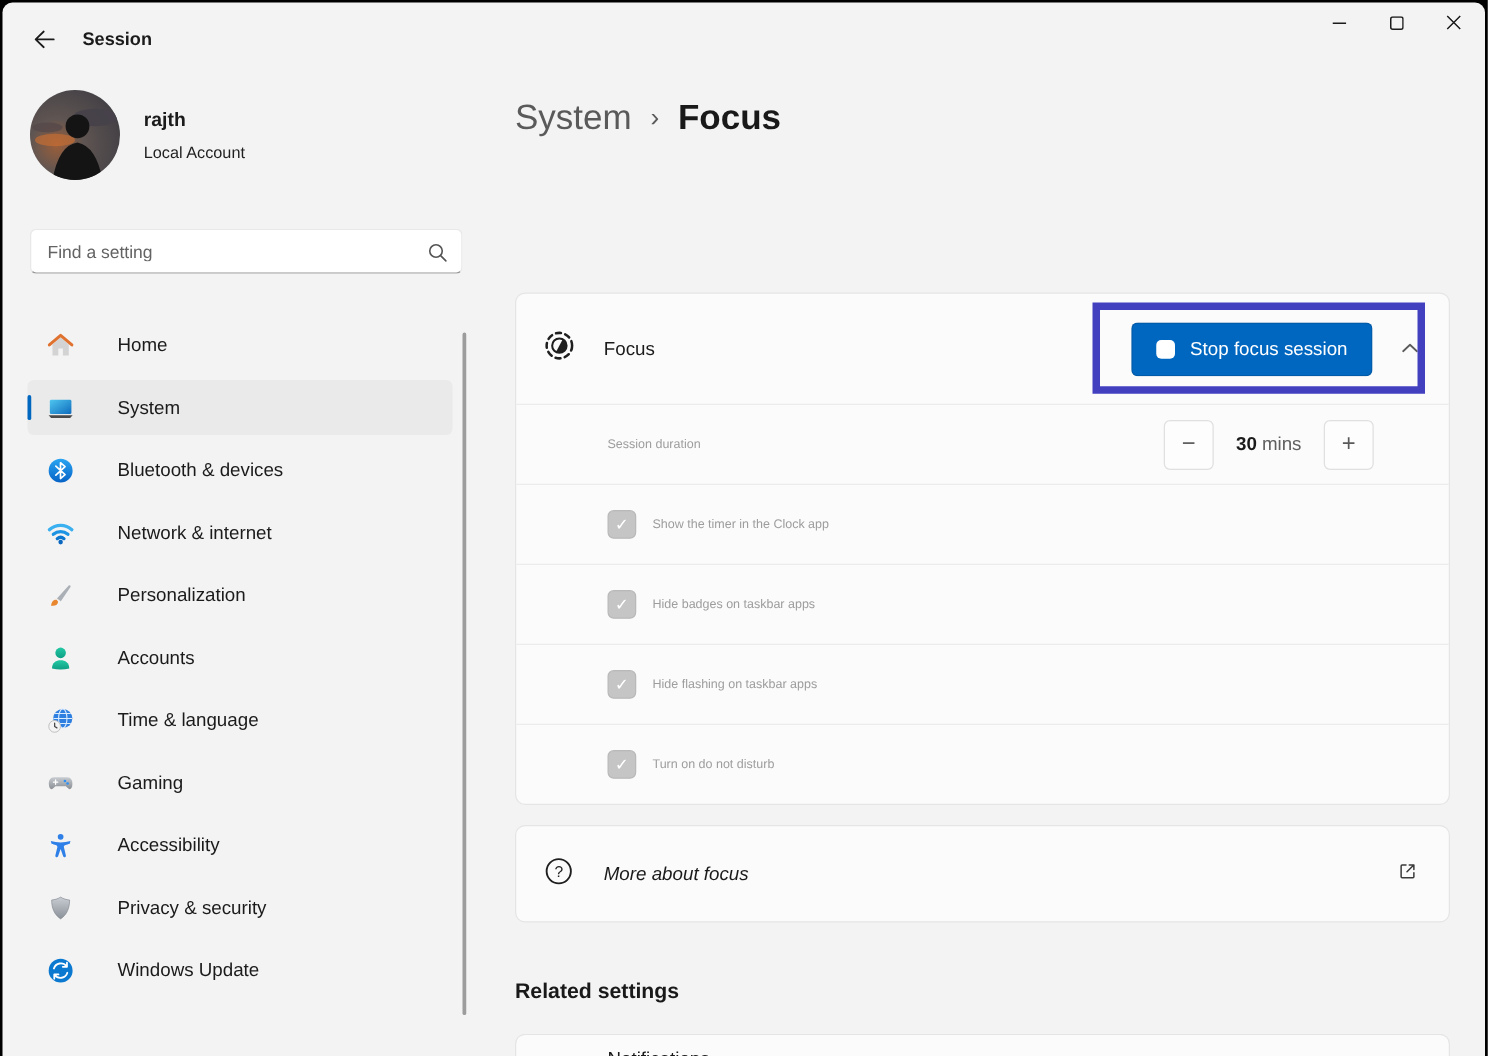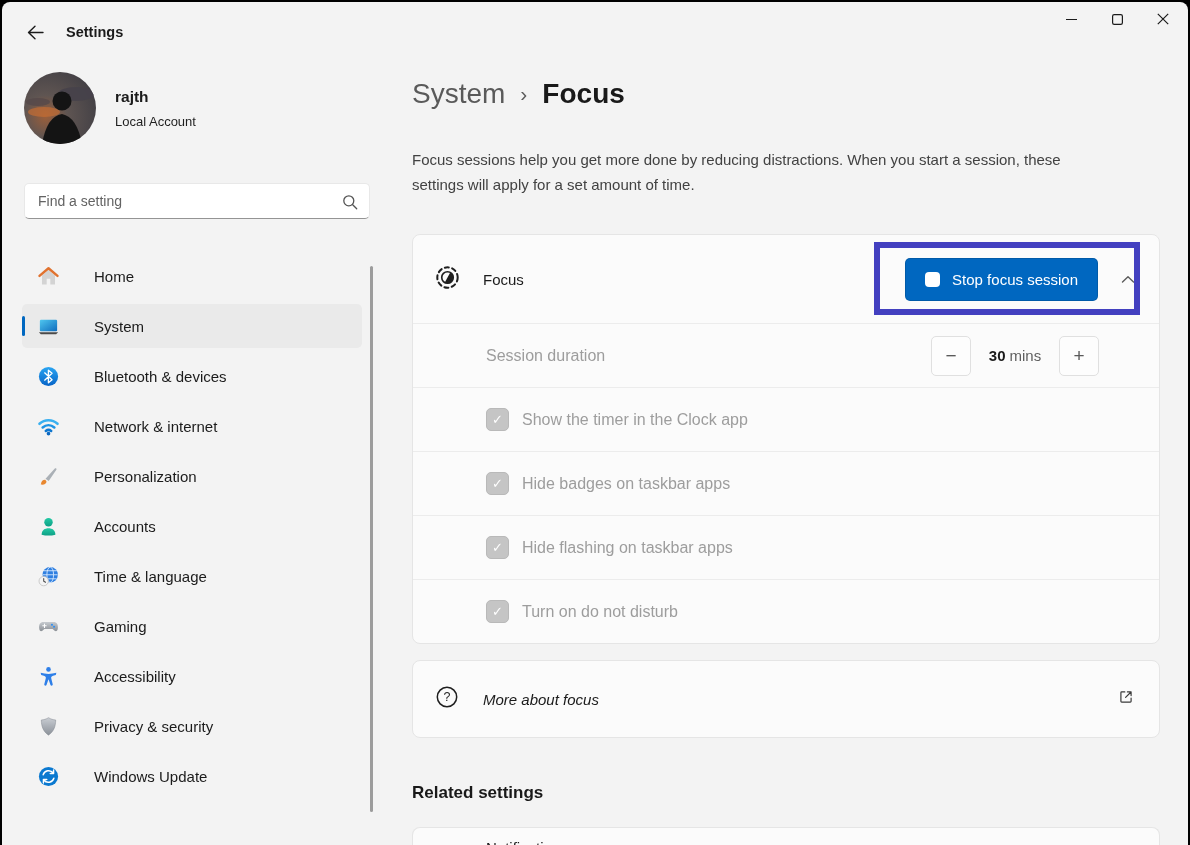--- a/index.html
+++ b/index.html
@@ -44,21 +44,21 @@
   .row{display:flex;align-items:center;box-sizing:border-box;}
   .focus-header{height:88px;padding:0 22px 0 22px;}
   .focus-title{font-size:15px;color:#1b1b1b;margin-left:23px;}
   .spacer{flex:1;}
   .stop-btn{height:43px;display:flex;align-items:center;gap:12px;padding:0 19px;background:#0067c0;color:#fff;
     border:1px solid rgba(0,0,0,.12);border-radius:5px;font-size:15px;font-family:inherit;cursor:pointer;}
   .stop-glyph{width:15px;height:15px;background:#fff;border-radius:4px;}
   .chev{margin-left:21px;display:flex;align-items:center;cursor:pointer;padding:4px 2px;}
 
   .sub-row{height:64px;border-top:1px solid #ececec;padding-left:73px;padding-right:60px;}
-  .sub-label{font-size:16px;color:#9d9d9d;}
+  .sub-label{font-size:10px;color:#9d9d9d;}
   .dur-controls{display:flex;align-items:center;gap:12px;}
   .step-btn{width:40px;height:40px;background:#fdfdfd;border:1px solid #e0e0e0;border-radius:5px;
     font-size:19px;color:#5a5a5a;display:flex;align-items:center;justify-content:center;cursor:pointer;font-family:inherit;}
   .dur-value{width:64px;text-align:center;font-size:15px;}
   .dur-num{font-weight:700;color:#1b1b1b;}
   .dur-unit{color:#5f5f5f;margin-left:4px;}
   .checkbox{width:21px;height:21px;background:#c5c5c5;border:1px solid #b9b9b9;border-radius:5px;margin-right:13px;
     display:flex;align-items:center;justify-content:center;color:#fff;font-size:13px;flex:0 0 21px;cursor:pointer;}
 
   .more-card{top:658px;height:78px;display:flex;align-items:center;padding:0 24px 0 22px;}
@@ -75,21 +75,21 @@
 
 <div class="app">
 
   <div class="back-btn">
     <span>
       <svg width="17" height="15" viewBox="0 0 17 15">
           <path d="M8 1.2 L1.5 7.5 L8 13.8 M1.9 7.5 H16" stroke="#1b1b1b" stroke-width="1.4" fill="none" stroke-linecap="round" stroke-linejoin="round"></path>
         </svg>
     </span>
   </div>
-  <div class="app-title">Settings</div>
+  <div class="app-title">Session</div>
   <div class="win-controls">
     <div class="win-btn">
       <span><svg width="11" height="11" viewBox="0 0 11 11">
             <path d="M0 5.5 H11" stroke="#1b1b1b" stroke-width="1.2"></path>
           </svg></span>
     </div>
     <div class="win-btn">
       <span><svg width="11" height="11" viewBox="0 0 11 11">
             <rect x="0.6" y="0.6" width="9.8" height="9.8" rx="1.6" stroke="#1b1b1b" stroke-width="1.2" fill="none"></rect>
           </svg></span>
@@ -283,21 +283,20 @@
     </div>
 
   </div>
   <div class="side-scrollbar"></div>
 
   <div class="breadcrumb">
     <span class="bc-parent">System</span>
     <span class="bc-sep">›</span>
     <span class="bc-current">Focus</span>
   </div>
-  <div class="description">Focus sessions help you get more done by reducing distractions. When you start a session, these settings will apply for a set amount of time.</div>
 
   <div class="card focus-card">
     <div class="row focus-header">
       <span>
         <svg viewBox="0 0 26 26" width="25" height="25">
           <circle cx="13" cy="13" r="10.6" fill="none" stroke="#1f1f1f" stroke-width="2.1" stroke-dasharray="4.2 3.6" stroke-linecap="round"></circle>
           <circle cx="13" cy="13" r="6" fill="none" stroke="#1f1f1f" stroke-width="1.7"></circle>
           <path d="M13 7 A6 6 0 0 1 13 19 Z" fill="#1f1f1f" transform="rotate(28 13 13)"></path>
         </svg>
       </span>

